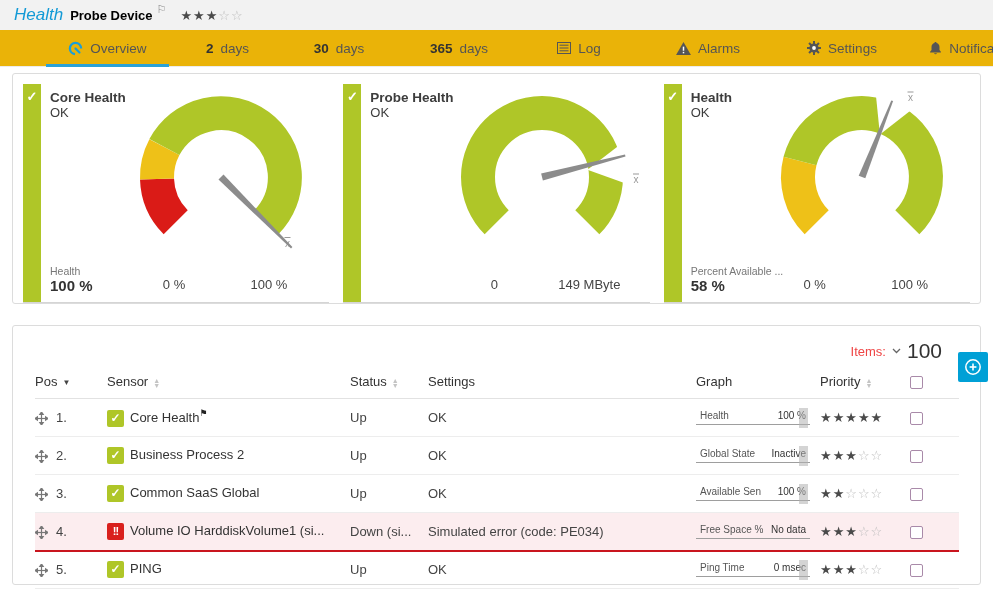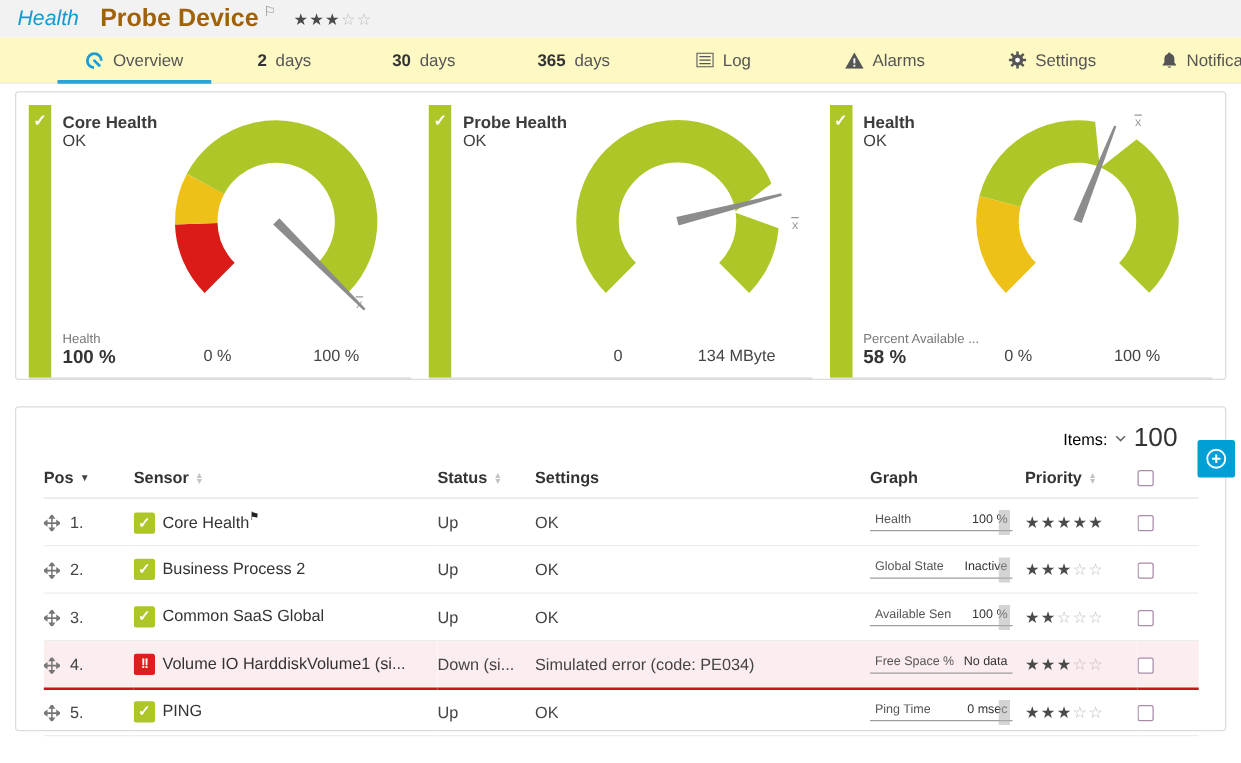--- a/index.html
+++ b/index.html
@@ -1,27 +1,27 @@
 <!DOCTYPE html>
 <html><head>
 <meta charset="utf-8">
 <style>
 *{box-sizing:border-box;margin:0;padding:0}
 body{width:993px;height:610px;margin:0;overflow:hidden;background:#fff;font-family:"Liberation Sans",sans-serif;position:relative}
 
 
 .topbar{height:30px;background:#f2f2f2;display:flex;align-items:center;padding:0 14px}
 .t-device{font-style:italic;color:#139ad6;font-size:17px}
-.t-name{color:#a16207;font-size:20px;font-weight:bold;margin-left:17px}
+.t-name{color:#000000;font-size:13px;font-weight:bold;margin-left:7px}
 .t-flag{color:#8a8a8a;font-size:11px;align-self:flex-start;margin:3px 0 0 4px}
 .t-stars{margin-left:14px;font-size:13px;letter-spacing:1px}
 .st-f{color:#4a4a4a}.st-e{color:#bdbdbd}
 
 
-.tabbar{height:37px;display:flex;align-items:stretch;background:#fef9c3;border-bottom:1px solid #ececec;padding-left:40px}
+.tabbar{height:37px;display:flex;align-items:stretch;background:#eab308;border-bottom:1px solid #ececec;padding-left:40px}
 .tab{display:flex;align-items:center;justify-content:center;gap:7px;font-size:13.5px;color:#555;position:relative;cursor:pointer;flex:0 0 auto}
 .tab .num{font-weight:bold;color:#333}
 .tab.active::after{content:"";position:absolute;left:6px;right:6px;bottom:-1px;height:3px;background:#2ba2d8}
 .tw-ov{width:135px}.tw-d2{width:105px}.tw-d30{width:118px}.tw-d365{width:122px}.tw-al{width:140px}.tw-lg{width:118px}.tw-se{width:128px}.tw-no{width:140px}
 
 
 .card{margin:6px 12px 0;border:1px solid #dcdcdc;border-radius:3px;background:#fff}
 
 
 .gauge-card{padding:10px 10px 0;display:flex;gap:14px;height:231px}
@@ -33,24 +33,24 @@
 .gchan{position:absolute;left:27px;bottom:8px;width:98px}
 .gchan .cl{font-size:10.5px;color:#777;white-space:nowrap;overflow:hidden}
 .gchan .cv{font-size:15px;font-weight:bold;color:#333;white-space:nowrap}
 .gmin,.gmax{position:absolute;bottom:10px;font-size:13px;color:#444;text-align:center;white-space:nowrap}
 .gmin{left:116px;width:70px}
 .gmax{left:198px;width:96px}
 
 
 .table-card{margin-top:21px;padding:8px 22px 0;height:260px;position:relative}
 .items-row{height:34px;display:flex;align-items:center;justify-content:flex-end;gap:6px;padding-right:16px}
-.items-label{font-size:13px;color:#000000}
+.items-label{font-size:13px;color:#ef4444}
 .items-count{font-size:21px;color:#333;cursor:pointer}
 table{width:100%;border-collapse:collapse;table-layout:fixed}
-th{font-size:13px;color:#333;text-align:left;font-weight:bold;padding:6px 0 9px;border-bottom:1px solid #e2e2e2;white-space:nowrap}
+th{font-size:13px;color:#333;text-align:left;font-weight:normal;padding:6px 0 9px;border-bottom:1px solid #e2e2e2;white-space:nowrap}
 td{height:38px;border-bottom:1px solid #ededed;font-size:13px;color:#444;vertical-align:middle;white-space:nowrap;overflow:hidden}
 tr.down td{background:#fcedef;border-bottom:2px solid #c9151e}
 .sort-d{font-size:8px;color:#444;margin-left:5px;vertical-align:1px}
 .sort-b{display:inline-flex;flex-direction:column;font-size:7px;line-height:5px;color:#c4c4c4;margin-left:5px;vertical-align:middle}
 .move{display:inline-block;vertical-align:middle;cursor:move;line-height:0}
 .posnum{margin-left:8px}
 .sicon{display:inline-block;width:17px;height:17px;border-radius:2px;background:#afc628;color:#fff;font-size:12px;font-weight:bold;text-align:center;line-height:17px;vertical-align:middle}
 tr.down .sicon{background:#d9201d;font-size:11px;letter-spacing:-1px;line-height:16px}
 .sname{margin-left:6px;color:#333;cursor:pointer}
 .sflag{font-size:9px;color:#222;vertical-align:6px}
@@ -157,21 +157,21 @@
     <div class="gtitle">Probe Health</div>
     <div class="gok">OK</div>
     <svg class="gauge" width="212" height="178" viewBox="0 0 212 178">
         <path d="M60.7 133.3 A64 64 0 1 1 151.3 133.3" fill="none" stroke="#afc628" stroke-width="34"></path>
         <polygon points="151.4,80.8 183.6,55.9 189.7,94.6" fill="#fff"></polygon>
         <text x="200.0" y="94.0" text-anchor="middle" font-size="10" fill="#999" font-family="Liberation Sans, sans-serif">x</text>
         <line x1="197.0" y1="85.0" x2="203.0" y2="85.0" stroke="#999" stroke-width="1"></line>
         <polygon points="106.9,91.4 105.1,84.6 189.0,65.6 189.5,67.6" fill="#8c8c8c"></polygon>
       </svg>
     <div class="gmin">0</div>
-    <div class="gmax">134 MByte</div>
+    <div class="gmax">149 MByte</div>
   </div>
   <div class="gpanel">
     <div class="stripe"><span>✓</span></div>
     <div class="gtitle">Health</div>
     <div class="gok">OK</div>
     <svg class="gauge" width="212" height="178" viewBox="0 0 212 178">
         <path d="M60.7 133.3 A64 64 0 0 1 44.0 72.1" fill="none" stroke="#eec118" stroke-width="34"></path>
         <path d="M44.0 72.1 A64 64 0 1 1 151.3 133.3" fill="none" stroke="#afc628" stroke-width="34"></path>
         <polygon points="123.9,45.6 119.8,5.1 155.9,20.4" fill="#fff"></polygon>
         <text x="154.5" y="12.0" text-anchor="middle" font-size="10" fill="#999" font-family="Liberation Sans, sans-serif">x</text>

